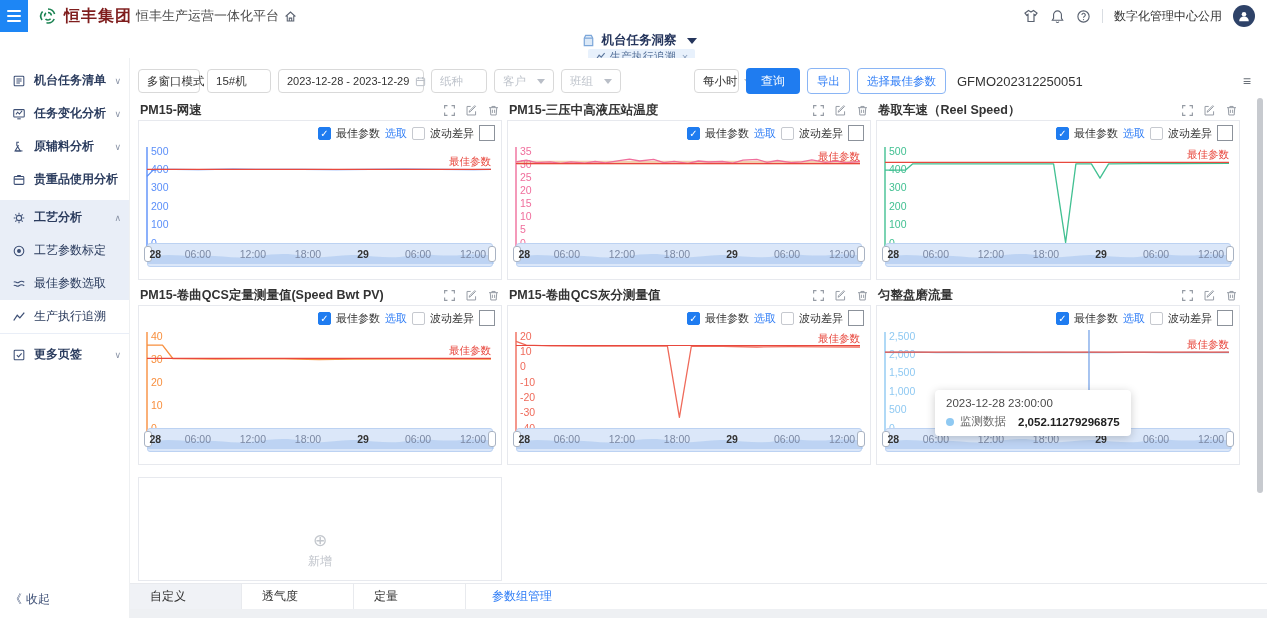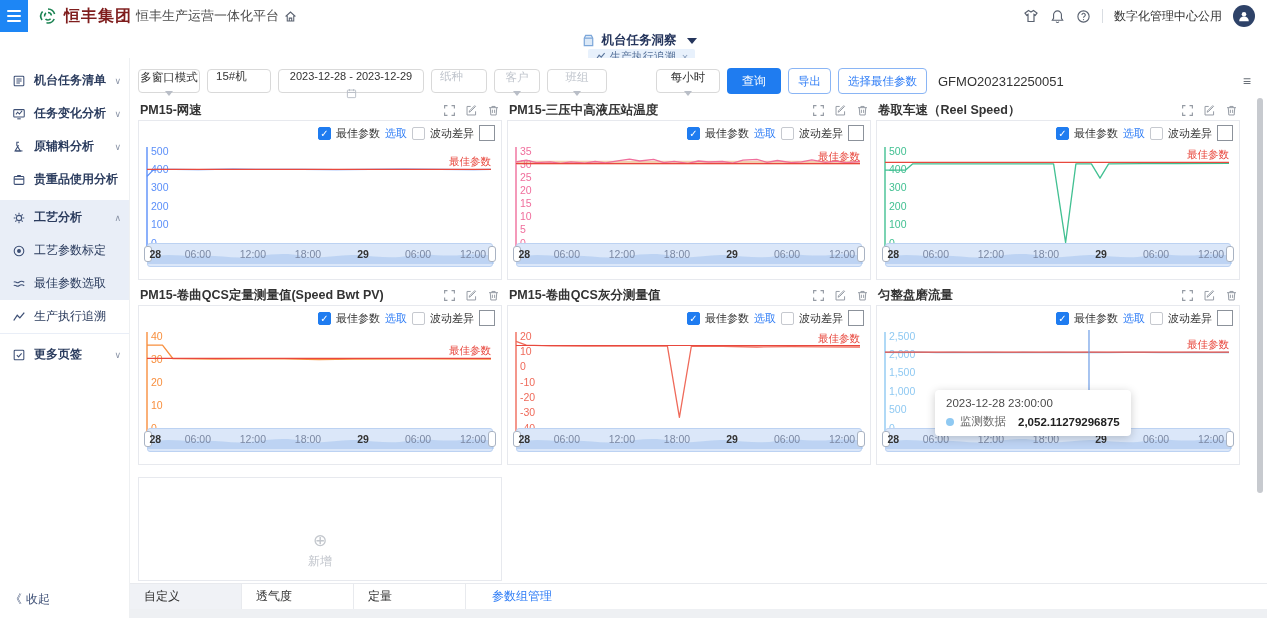--- a/index.html
+++ b/index.html
@@ -32,21 +32,21 @@
   .side-item .chev{color:#8a93a6;font-size:9px;}
   .side-group{background:#e9eef7;margin:4px 0;padding:1px 0;}
   .side-child{}
   .side-child .lbl{font-weight:normal;}
   .side-child.active{background:#fff;}
   .sicon{display:inline-flex;color:#3d4f75;}
   .collapse{position:absolute;bottom:10px;left:10px;font-size:12px;color:#3d4f75;cursor:pointer;display:flex;gap:4px;align-items:center;}
   
   .content{position:absolute;left:130px;top:58px;right:0;bottom:0;background:#fff;}
   .toolbar{position:absolute;top:9px;left:8px;right:16px;height:28px;display:flex;align-items:center;gap:7px;font-size:11.5px;}
-  .ctl{height:24px;border:1px solid #d9d9d9;border-radius:4px;display:flex;align-items:center;gap:6px;padding:0 8px;background:#fff;color:#333;box-sizing:border-box;cursor:pointer;white-space:nowrap;flex-direction:column;}
+  .ctl{height:24px;border:1px solid #d9d9d9;border-radius:4px;display:flex;align-items:center;gap:6px;padding:0 8px;background:#fff;color:#333;box-sizing:border-box;cursor:pointer;white-space:nowrap;}
   .ctl input{border:none;outline:none;font:inherit;color:#333;width:100%;padding:0;background:transparent;}
   .ctl input::placeholder{color:#bfc4cc;}
   .ph{color:#bfc4cc;}
   .caret-dn{width:0;height:0;border-left:4px solid transparent;border-right:4px solid transparent;border-top:5px solid #b9bec7;}
   .btn-primary{height:26px;background:#1f7cf0;color:#fff;border:none;border-radius:4px;padding:0 15px;font-size:12px;cursor:pointer;}
   .btn-outline{height:26px;background:#fff;color:#2f7df6;border:1px solid #8ab5f5;border-radius:4px;padding:0 9px;font-size:11.5px;cursor:pointer;}
   .order{font-size:13px;color:#333;margin-left:4px;}
   .tb-menu{margin-left:auto;color:#6a7078;font-size:14px;cursor:pointer;}
   
   .grid{position:absolute;top:42px;left:8px;display:grid;grid-template-columns:repeat(3,364px);gap:5px 5px;}
@@ -72,21 +72,21 @@
   .tt-time{color:#4a4a4a;margin-bottom:5px;}
   .tt-row{display:flex;align-items:center;gap:6px;}
   .tt-dot{width:8px;height:8px;border-radius:50%;background:#8fc9f2;display:inline-block;}
   .tt-name{color:#666;}
   .tt-val{color:#222;font-weight:bold;margin-left:6px;}
   
   .add-card{position:absolute;top:419px;left:8px;width:364px;height:104px;border:1px solid #e7e9ee;background:#fff;box-sizing:border-box;display:flex;flex-direction:column;align-items:center;justify-content:flex-end;padding-bottom:10px;cursor:pointer;}
   .add-plus{font-size:17px;color:#c3c7cd;line-height:1;}
   .add-label{font-size:12px;color:#c0c4cb;margin-top:4px;}
   .bottom-bar{position:absolute;top:525px;left:0;right:0;height:25px;background:#fff;border-top:1px solid #e8eaee;border-bottom:1px solid #e8eaee;display:flex;align-items:stretch;font-size:12px;}
-  .btab{width:112px;display:flex;align-items:center;padding-left:14px;border-right:1px solid #e8eaee;background:#fff;color:#333;cursor:pointer;box-sizing:border-box;}
+  .btab{width:112px;display:flex;align-items:center;padding-left:20px;border-right:1px solid #e8eaee;background:#fff;color:#333;cursor:pointer;box-sizing:border-box;}
   .btab.active{background:#f0f2f6;}
   .manage-link{display:flex;align-items:center;margin-left:26px;color:#2f7df6;cursor:pointer;}
   .bottom-strip{position:absolute;top:551px;left:0;right:0;bottom:0;background:#eef0f3;}
   .scrollbar{position:absolute;right:4px;top:40px;width:6px;height:395px;background:#c7cacf;border-radius:3px;cursor:grab;}
 </style>
 </head>
 <body>
 
 <div class="header">
   <div class="burger">
@@ -281,29 +281,29 @@
       <span style="display:inline-flex">
         <svg width="11" height="11" viewBox="0 0 16 16" fill="none" stroke="#b9bec7" stroke-width="1.4">
             <rect x="2" y="3" width="12" height="11" rx="1"></rect>
             <path d="M2 6.5 h12 M5 1.5 v3 M11 1.5 v3"></path>
           </svg>
       </span>
     </div>
     <div class="ctl" style="width:56px">
       <input placeholder="纸种" style="">
     </div>
-    <div class="ctl" style="width:46px">
+    <div class="ctl" style="width:60px">
       <span class="ph" style="flex:1">客户</span>
         <span class="caret-dn"></span>
     </div>
     <div class="ctl" style="width:60px">
       <span class="ph" style="flex:1">班组</span>
         <span class="caret-dn"></span>
     </div>
-    <div class="ctl" style="width:64px;margin-left:42px">
+    <div class="ctl" style="width:45px;margin-left:66px">
       <span style="flex:1">每小时</span>
         <span class="caret-dn"></span>
     </div>
     <button class="btn-primary">查询</button>
     <button class="btn-outline">导出</button>
     <button class="btn-outline">选择最佳参数</button>
     <span class="order">GFMO202312250051</span>
     <span class="tb-menu">≡</span>
   </div>
 

